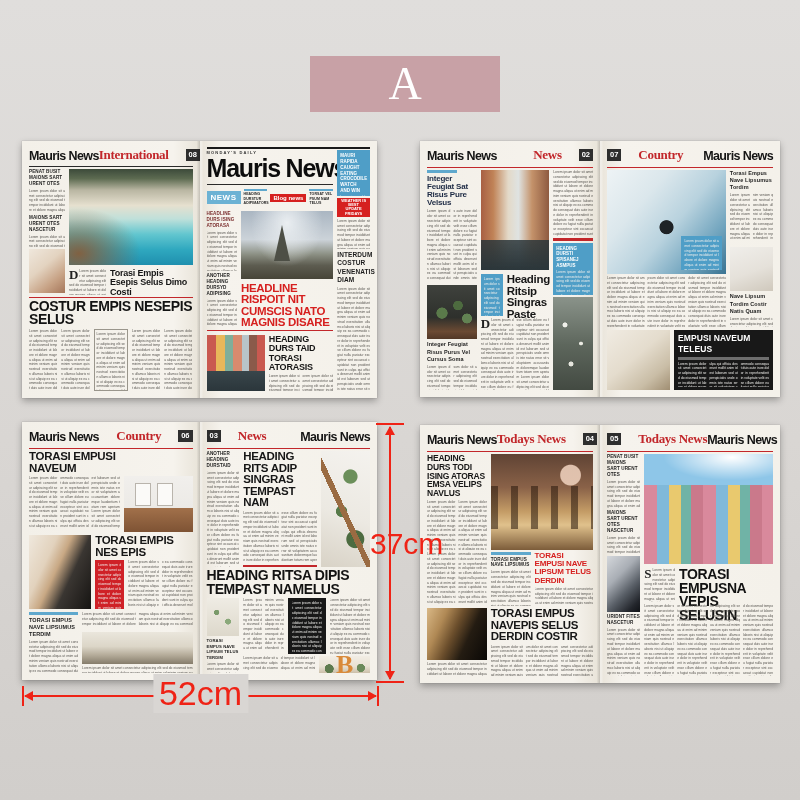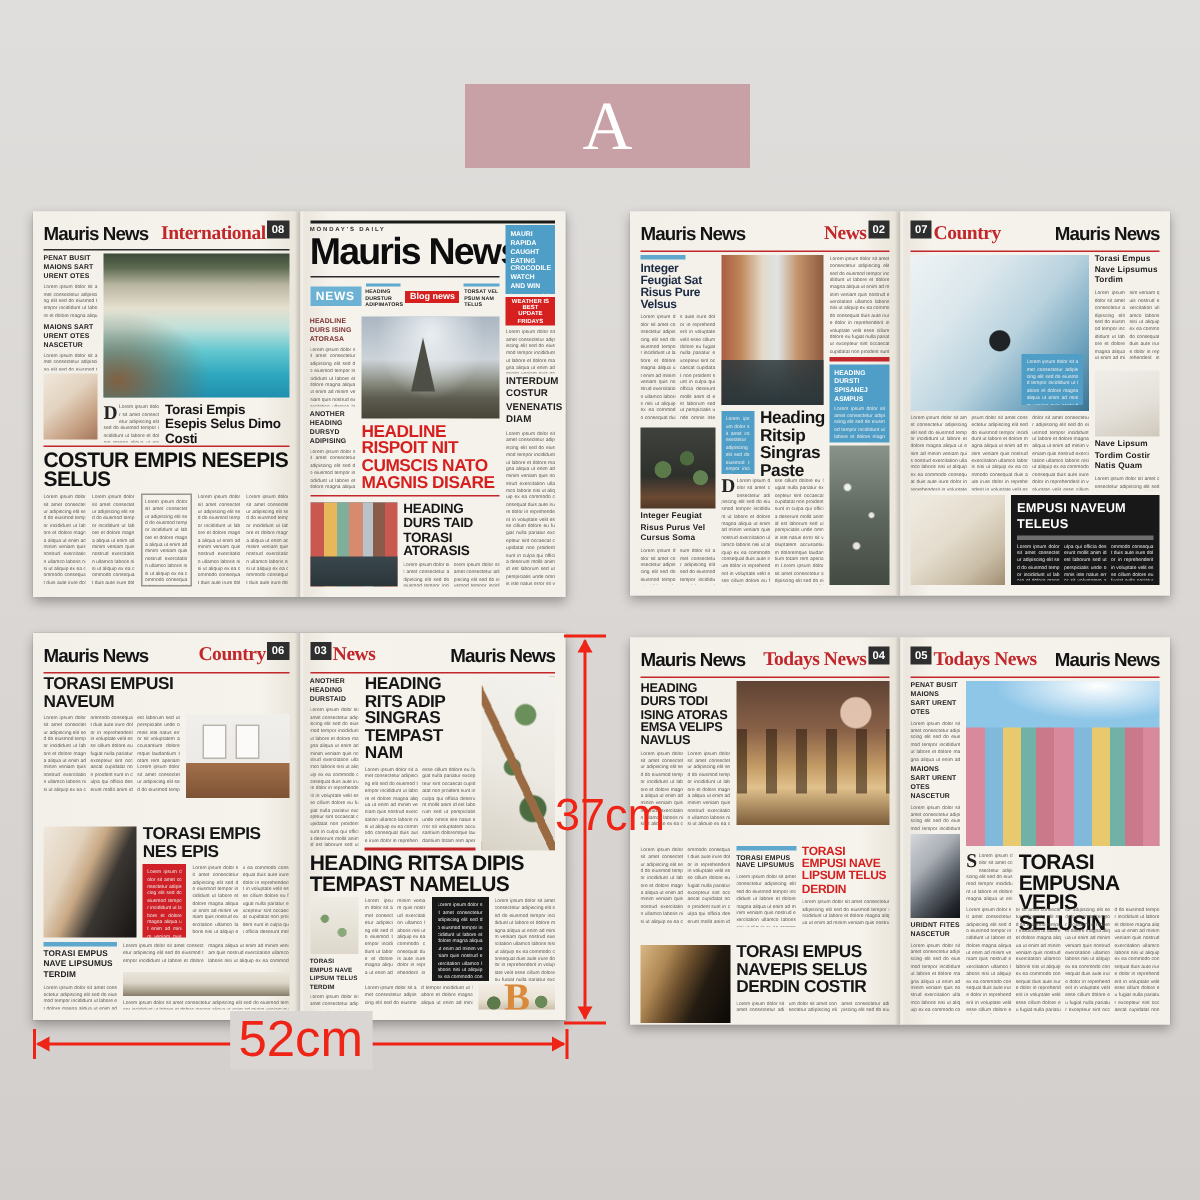--- a/index.html
+++ b/index.html
@@ -9,21 +9,21 @@
   .variant{position:absolute;left:310px;top:56px;width:190px;height:56px;background:#c8a1a6;display:flex;align-items:center;justify-content:center}
   .variant span{font-family:"Liberation Serif",serif;font-size:46px;color:#fff;line-height:1}
   
   .spread{position:absolute;display:flex;background:#f6f3ed;box-shadow:0 3px 7px rgba(0,0,0,.3),0 0 1px rgba(0,0,0,.25)}
   .page{width:50%;padding:6px 7px 7px;display:flex;flex-direction:column;overflow:hidden;position:relative}
   .pg-l{background:linear-gradient(90deg,#f3f0e9 0%,#f6f3ed 85%,#e8e3d8 100%)}
   .pg-r{background:linear-gradient(90deg,#e9e4da 0%,#f6f3ed 12%,#f4f1ea 100%)}
   .fold{position:absolute;left:50%;top:0;bottom:0;width:7px;transform:translateX(-50%);background:linear-gradient(90deg,rgba(0,0,0,0) 0%,rgba(0,0,0,.14) 45%,rgba(255,255,255,.45) 58%,rgba(0,0,0,0) 100%);pointer-events:none}
   
   .pg-head{display:flex;justify-content:space-between;align-items:flex-end;margin-bottom:2px}
-  .hgrp{display:flex;gap:1px;align-items:flex-start}
+  .hgrp{display:flex;gap:17px;align-items:center}
   .mast{font-weight:700;font-size:12.5px;letter-spacing:-.6px;color:#141414;white-space:nowrap}
   .sec{font-weight:700;font-size:13px;letter-spacing:-.3px;color:#c2272b;font-family:"Liberation Serif",serif;white-space:nowrap}
   .badge{background:#2e2e2e;color:#fff;font-size:7.5px;font-weight:700;padding:2px 3px;line-height:1}
   .rule-d{border-top:1.3px solid #2a2a2a;margin:1px 0 2px}
   .rule-r{border-top:1.5px solid #c2272b;margin:2px 0}
   .topline{border-top:2px solid #1a1a1a;margin-bottom:1px}
   .row{display:flex;gap:4px;min-height:0}
   .row>*{min-width:0}
   .col{display:flex;flex-direction:column;gap:2px;min-width:0;min-height:0}
   .grow{flex:1 1 0;min-width:0;min-height:0}
@@ -289,21 +289,21 @@
           <span class="sec">Country</span>
           <span class="badge">06</span>
         </span>
       </div>
       <div class="rule-r"></div>
       <div class="h-lg" style="width:62%">TORASI EMPUSI NAVEUM</div>
       <div class="row" style="height:56px;margin-top:2px">
         <div class="greek c3 grow">Lorem ipsum dolor sit amet consectetur adipiscing elit sed do eiusmod tempor incididunt ut labore et dolore magna aliqua ut enim ad minim veniam quis nostrud exercitation ullamco laboris nisi ut aliquip ex ea commodo consequat duis aute irure dolor in reprehenderit in voluptate velit esse cillum dolore eu fugiat nulla pariatur excepteur sint occaecat cupidatat non proident sunt in culpa qui officia deserunt mollit anim id est laborum sed ut perspiciatis unde omnis iste natus error sit voluptatem accusantium doloremque laudantium totam rem aperiam Lorem ipsum dolor sit amet consectetur adipiscing elit sed do eiusmod tempor incididunt ut labore et dolore magna aliqua ut enim ad minim veniam quis nostrud exercitation ullamco laboris nisi ut aliquip ex ea commodo consequat duis aute irure dolor in reprehenderit in voluptate velit esse cillum dolore eu fugiat nulla pariatur excepteur sint occaecat cupidatat non proident sunt in culpa qui officia deserunt mollit anim id est laborum sed ut perspiciatis unde omnis iste natus error sit voluptatem accusantium doloremque laudantium totam rem aperiam </div>
         <div class="ph ph-frames w42"></div>
       </div>
-      <div class="row" style="height:74px;margin-top:19px">
+      <div class="row" style="height:74px;margin-top:3px">
         <div class="ph ph-piano w38"></div>
         <div class="col grow">
           <div class="h-lg">TORASI EMPIS NES EPIS</div>
           <div class="row grow">
             <div class="redbox w30">
                 <span class="greek greek-w" style="display:block">Lorem ipsum dolor sit amet consectetur adipiscing elit sed do eiusmod tempor incididunt ut labore et dolore magna aliqua ut enim ad minim veniam quis nostrud exercitation ullamco laboris nisi ut aliquip ex ea commodo consequat duis aute irure dolor in reprehenderit in voluptate velit esse cillum dolore eu fugiat nulla pariatur excepteur sint occaecat cupidatat non proident sunt in culpa qui officia deserunt mollit anim id est laborum sed ut perspiciatis unde omnis iste natus error sit voluptatem accusantium doloremque laudantium totam rem aperiam </span>
               </div>
             <div class="greek c2 grow">Lorem ipsum dolor sit amet consectetur adipiscing elit sed do eiusmod tempor incididunt ut labore et dolore magna aliqua ut enim ad minim veniam quis nostrud exercitation ullamco laboris nisi ut aliquip ex ea commodo consequat duis aute irure dolor in reprehenderit in voluptate velit esse cillum dolore eu fugiat nulla pariatur excepteur sint occaecat cupidatat non proident sunt in culpa qui officia deserunt mollit anim id est laborum sed ut perspiciatis unde omnis iste natus error sit voluptatem accusantium doloremque laudantium totam rem aperiam Lorem ipsum dolor sit amet consectetur adipiscing elit sed do eiusmod tempor incididunt ut labore et dolore magna aliqua ut enim ad minim veniam quis nostrud exercitation ullamco laboris nisi ut aliquip ex ea commodo consequat duis aute irure dolor in reprehenderit in voluptate velit esse cillum dolore eu fugiat nulla pariatur excepteur sint occaecat cupidatat non proident sunt in culpa qui officia deserunt mollit anim id est laborum sed ut perspiciatis unde omnis iste natus error sit voluptatem accusantium doloremque laudantium totam rem aperiam </div>
           </div>
         </div>
@@ -379,33 +379,33 @@
         </span>
       </div>
       <div class="rule-r"></div>
       <div class="row" style="height:96px">
         <div class="w36 col">
           <div class="h-md" style="font-size:8.5px">HEADING DURS TODI ISING ATORAS EMSA VELIPS NAVLUS</div>
           <div class="greek c2 grow">Lorem ipsum dolor sit amet consectetur adipiscing elit sed do eiusmod tempor incididunt ut labore et dolore magna aliqua ut enim ad minim veniam quis nostrud exercitation ullamco laboris nisi ut aliquip ex ea commodo consequat duis aute irure dolor in reprehenderit in voluptate velit esse cillum dolore eu fugiat nulla pariatur excepteur sint occaecat cupidatat non proident sunt in culpa qui officia deserunt mollit anim id est laborum sed ut perspiciatis unde omnis iste natus error sit voluptatem accusantium doloremque laudantium totam rem aperiam Lorem ipsum dolor sit amet consectetur adipiscing elit sed do eiusmod tempor incididunt ut labore et dolore magna aliqua ut enim ad minim veniam quis nostrud exercitation ullamco laboris nisi ut aliquip ex ea commodo consequat duis aute irure dolor in reprehenderit in voluptate velit esse cillum dolore eu fugiat nulla pariatur excepteur sint occaecat cupidatat non proident sunt in culpa qui officia deserunt mollit anim id est laborum sed ut perspiciatis unde omnis iste natus error sit voluptatem accusantium doloremque laudantium totam rem aperiam </div>
         </div>
         <div class="ph ph-chess grow"></div>
       </div>
-      <div class="row" style="height:54px;margin-top:14px">
+      <div class="row" style="height:54px;margin-top:2px">
         <div class="w36 greek c2">Lorem ipsum dolor sit amet consectetur adipiscing elit sed do eiusmod tempor incididunt ut labore et dolore magna aliqua ut enim ad minim veniam quis nostrud exercitation ullamco laboris nisi ut aliquip ex ea commodo consequat duis aute irure dolor in reprehenderit in voluptate velit esse cillum dolore eu fugiat nulla pariatur excepteur sint occaecat cupidatat non proident sunt in culpa qui officia deserunt mollit anim id est laborum sed ut perspiciatis unde omnis iste natus error sit voluptatem accusantium doloremque laudantium totam rem aperiam Lorem ipsum dolor sit amet consectetur adipiscing elit sed do eiusmod tempor incididunt ut labore et dolore magna aliqua ut enim ad minim veniam quis nostrud exercitation ullamco laboris nisi ut aliquip ex ea commodo consequat duis aute irure dolor in reprehenderit in voluptate velit esse cillum dolore eu fugiat nulla pariatur excepteur sint occaecat cupidatat non proident sunt in culpa qui officia deserunt mollit anim id est laborum sed ut perspiciatis unde omnis iste natus error sit voluptatem accusantium doloremque laudantium totam rem aperiam </div>
         <div class="w24 col">
           <div class="minibar bar-blue"></div>
           <div class="sh">TORASI EMPUS NAVE LIPSUMUS</div>
           <div class="greek grow">Lorem ipsum dolor sit amet consectetur adipiscing elit sed do eiusmod tempor incididunt ut labore et dolore magna aliqua ut enim ad minim veniam quis nostrud exercitation ullamco laboris nisi ut aliquip ex ea commodo consequat duis aute irure dolor in reprehenderit in voluptate velit esse cillum dolore eu fugiat nulla pariatur excepteur sint occaecat cupidatat non proident sunt in culpa qui officia deserunt mollit anim id est laborum sed ut perspiciatis unde omnis iste natus error sit voluptatem accusantium doloremque laudantium totam rem aperiam </div>
         </div>
         <div class="col grow">
           <div class="h-md red-t" style="font-size:8px">TORASI EMPUSI NAVE LIPSUM TELUS DERDIN</div>
           <div class="greek grow">Lorem ipsum dolor sit amet consectetur adipiscing elit sed do eiusmod tempor incididunt ut labore et dolore magna aliqua ut enim ad minim veniam quis nostrud exercitation ullamco laboris nisi ut aliquip ex ea commodo consequat duis aute irure dolor in reprehenderit in voluptate velit esse cillum dolore eu fugiat nulla pariatur excepteur sint occaecat cupidatat non proident sunt in culpa qui officia deserunt mollit anim id est laborum sed ut perspiciatis unde omnis iste natus error sit voluptatem accusantium doloremque laudantium totam rem aperiam </div>
         </div>
       </div>
-      <div class="row grow" style="margin-top:12px">
+      <div class="row grow" style="margin-top:2px">
         <div class="w36 col">
           <div class="ph ph-keys" style="height:52px"></div>
           <div class="greek grow">Lorem ipsum dolor sit amet consectetur adipiscing elit sed do eiusmod tempor incididunt ut labore et dolore magna aliqua ut enim ad minim veniam quis nostrud exercitation ullamco laboris nisi ut aliquip ex ea commodo consequat duis aute irure dolor in reprehenderit in voluptate velit esse cillum dolore eu fugiat nulla pariatur excepteur sint occaecat cupidatat non proident sunt in culpa qui officia deserunt mollit anim id est laborum sed ut perspiciatis unde omnis iste natus error sit voluptatem accusantium doloremque laudantium totam rem aperiam Lorem ipsum dolor sit amet consectetur adipiscing elit sed do eiusmod tempor incididunt ut labore et dolore magna aliqua ut enim ad minim veniam quis nostrud exercitation ullamco laboris nisi ut aliquip ex ea commodo consequat duis aute irure dolor in reprehenderit in voluptate velit esse cillum dolore eu fugiat nulla pariatur excepteur sint occaecat cupidatat non proident sunt in culpa qui officia deserunt mollit anim id est laborum sed ut perspiciatis unde omnis iste natus error sit voluptatem accusantium doloremque laudantium totam rem aperiam </div>
         </div>
         <div class="col grow">
           <div class="h-lg">TORASI EMPUS NAVEPIS SELUS DERDIN COSTIR</div>
           <div class="greek c3 grow">Lorem ipsum dolor sit amet consectetur adipiscing elit sed do eiusmod tempor incididunt ut labore et dolore magna aliqua ut enim ad minim veniam quis nostrud exercitation ullamco laboris nisi ut aliquip ex ea commodo consequat duis aute irure dolor in reprehenderit in voluptate velit esse cillum dolore eu fugiat nulla pariatur excepteur sint occaecat cupidatat non proident sunt in culpa qui officia deserunt mollit anim id est laborum sed ut perspiciatis unde omnis iste natus error sit voluptatem accusantium doloremque laudantium totam rem aperiam Lorem ipsum dolor sit amet consectetur adipiscing elit sed do eiusmod tempor incididunt ut labore et dolore magna aliqua ut enim ad minim veniam quis nostrud exercitation ullamco laboris nisi ut aliquip ex ea commodo consequat duis aute irure dolor in reprehenderit in voluptate velit esse cillum dolore eu fugiat nulla pariatur excepteur sint occaecat cupidatat non proident sunt in culpa qui officia deserunt mollit anim id est laborum sed ut perspiciatis unde omnis iste natus error sit voluptatem accusantium doloremque laudantium totam rem aperiam Lorem ipsum dolor sit amet consectetur adipiscing elit sed do eiusmod tempor incididunt ut labore et dolore magna aliqua ut enim ad minim veniam quis nostrud exercitation ullamco laboris nisi ut aliquip ex ea commodo consequat duis aute irure dolor in reprehenderit in voluptate velit esse cillum dolore eu fugiat nulla pariatur excepteur sint occaecat cupidatat non proident sunt in culpa qui officia deserunt mollit anim id est laborum sed ut perspiciatis unde omnis iste natus error sit voluptatem accusantium doloremque laudantium totam rem aperiam </div>
         </div>
       </div>
     </div>

